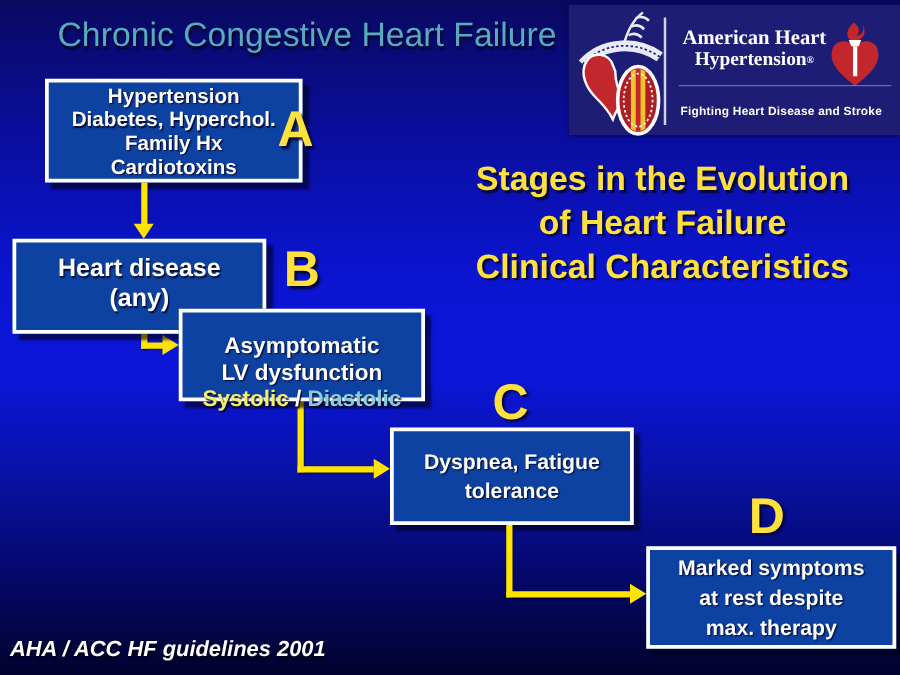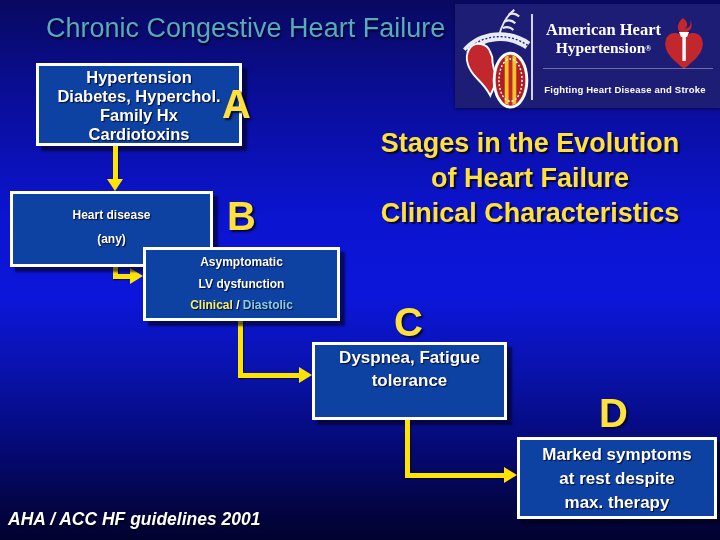--- a/index.html
+++ b/index.html
@@ -15,23 +15,23 @@
   }
   
   .flowbox{
     position:absolute;box-sizing:border-box;
     background:#0d41a2;border:3px solid #ffffff;
     box-shadow:5px 5px 2px rgba(2,2,20,0.6);
     color:#ffffff;font-weight:bold;text-align:center;
     text-shadow:1px 1px 1px rgba(0,0,30,0.85);
   }
   .box-risk{left:10px;top:63px;width:206px;height:83px;font-size:16.5px;line-height:19px;padding-top:2px;margin-left:26px;}
-  .box-hd{left:10px;top:191px;width:203px;height:76px;font-size:12px;line-height:24px;padding-top:9px;z-index:1;}
-  .box-asym{left:143px;top:247px;width:197px;height:74px;font-size:12px;line-height:21.5px;padding-top:2px;z-index:3;}
-  .box-symp{left:312px;top:342px;width:195px;height:78px;font-size:17px;line-height:23px;padding-top:1px;}
+  .box-hd{left:10px;top:191px;width:203px;height:76px;font-size:20px;line-height:24px;padding-top:9px;z-index:1;}
+  .box-asym{left:143px;top:247px;width:197px;height:74px;font-size:18px;line-height:21.5px;padding-top:16px;z-index:3;}
+  .box-symp{left:312px;top:342px;width:195px;height:78px;font-size:17px;line-height:23px;padding-top:13px;}
   .box-refr{left:517px;top:437px;width:200px;height:82px;font-size:17px;line-height:24px;padding-top:3px;}
   .systolic{color:#f2ef6e;}
   .diastolic{color:#86cde0;}
   
   .stage-letter{
     position:absolute;color:#ffe13e;font-weight:bold;font-size:40px;line-height:1;
     text-shadow:2px 2px 2px rgba(5,5,40,0.9);
   }
   .letter-a{left:222px;top:84px;}
   .letter-b{left:227px;top:196px;}
@@ -137,21 +137,21 @@
   </div>
   <div class="stage-letter letter-b">B</div>
 
   <div class="abar" style="left:113px;top:267px;width:5px;height:12px;"></div>
   <div class="abar" style="left:113px;top:274px;width:19px;height:5px;"></div>
   <div class="ah-right" style="left:130px;top:268px;"></div>
 
   <div class="flowbox box-asym">
     <div>Asymptomatic</div>
     <div>LV dysfunction</div>
-    <div><span class="systolic">Clinical</span><span> / </span><span class="diastolic">Diastolic</span></div>
+    <div><span class="systolic">Systolic</span><span> / </span><span class="diastolic">Diastolic</span></div>
   </div>
 
   <div class="abar" style="left:238px;top:321px;width:5px;height:57px;"></div>
   <div class="abar" style="left:238px;top:373px;width:61px;height:5px;"></div>
   <div class="ah-right" style="left:299px;top:367px;"></div>
   <div class="stage-letter letter-c">C</div>
 
   <div class="flowbox box-symp">
     <div>Dyspnea, Fatigue</div>
     <div>tolerance</div>

